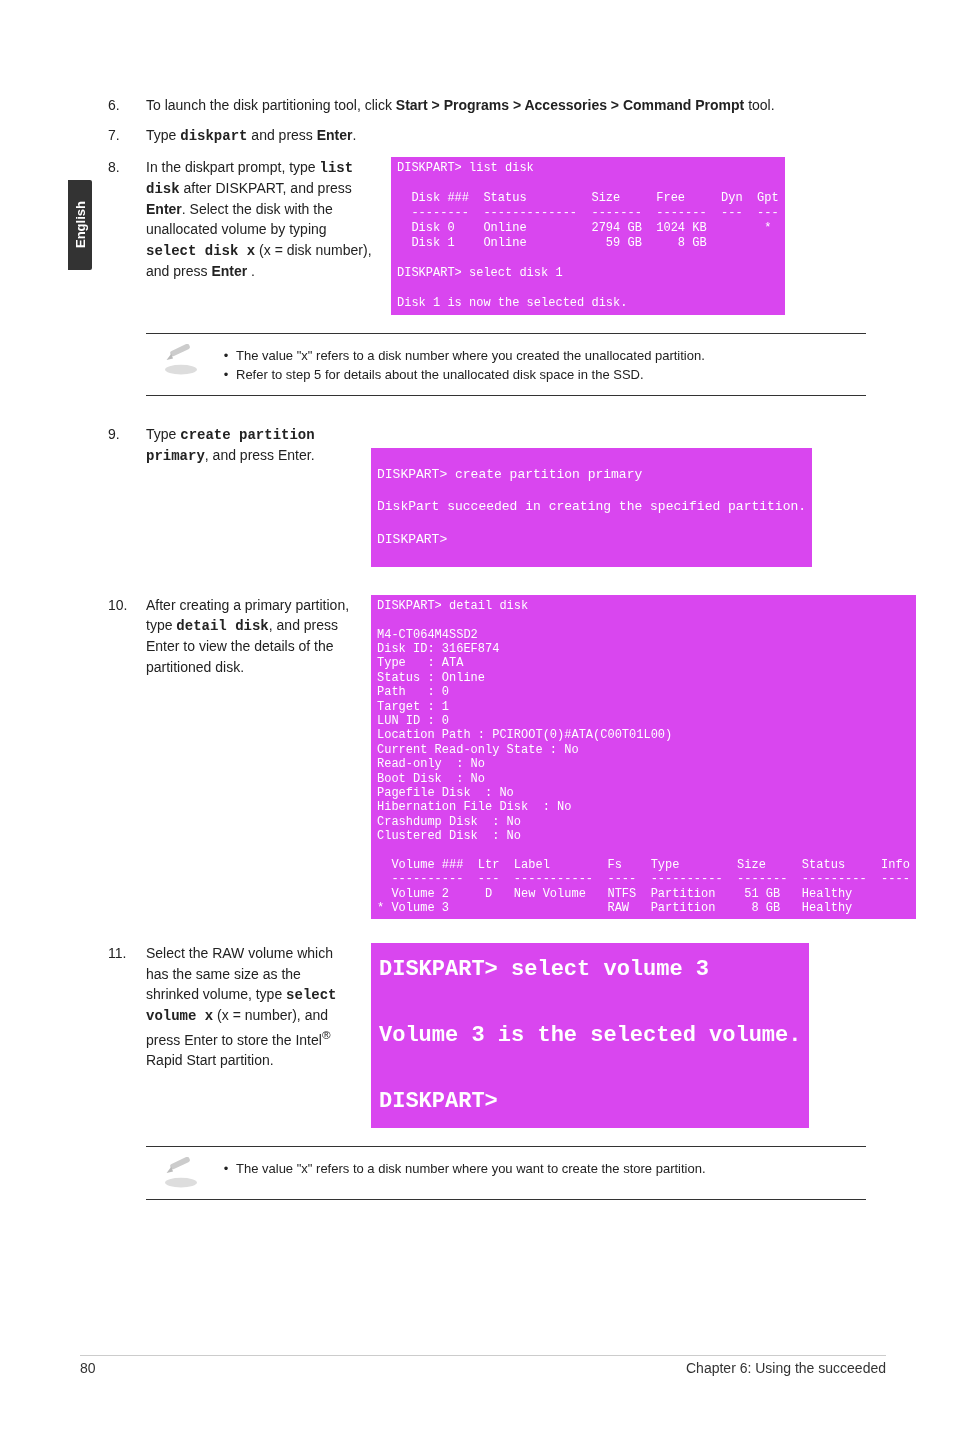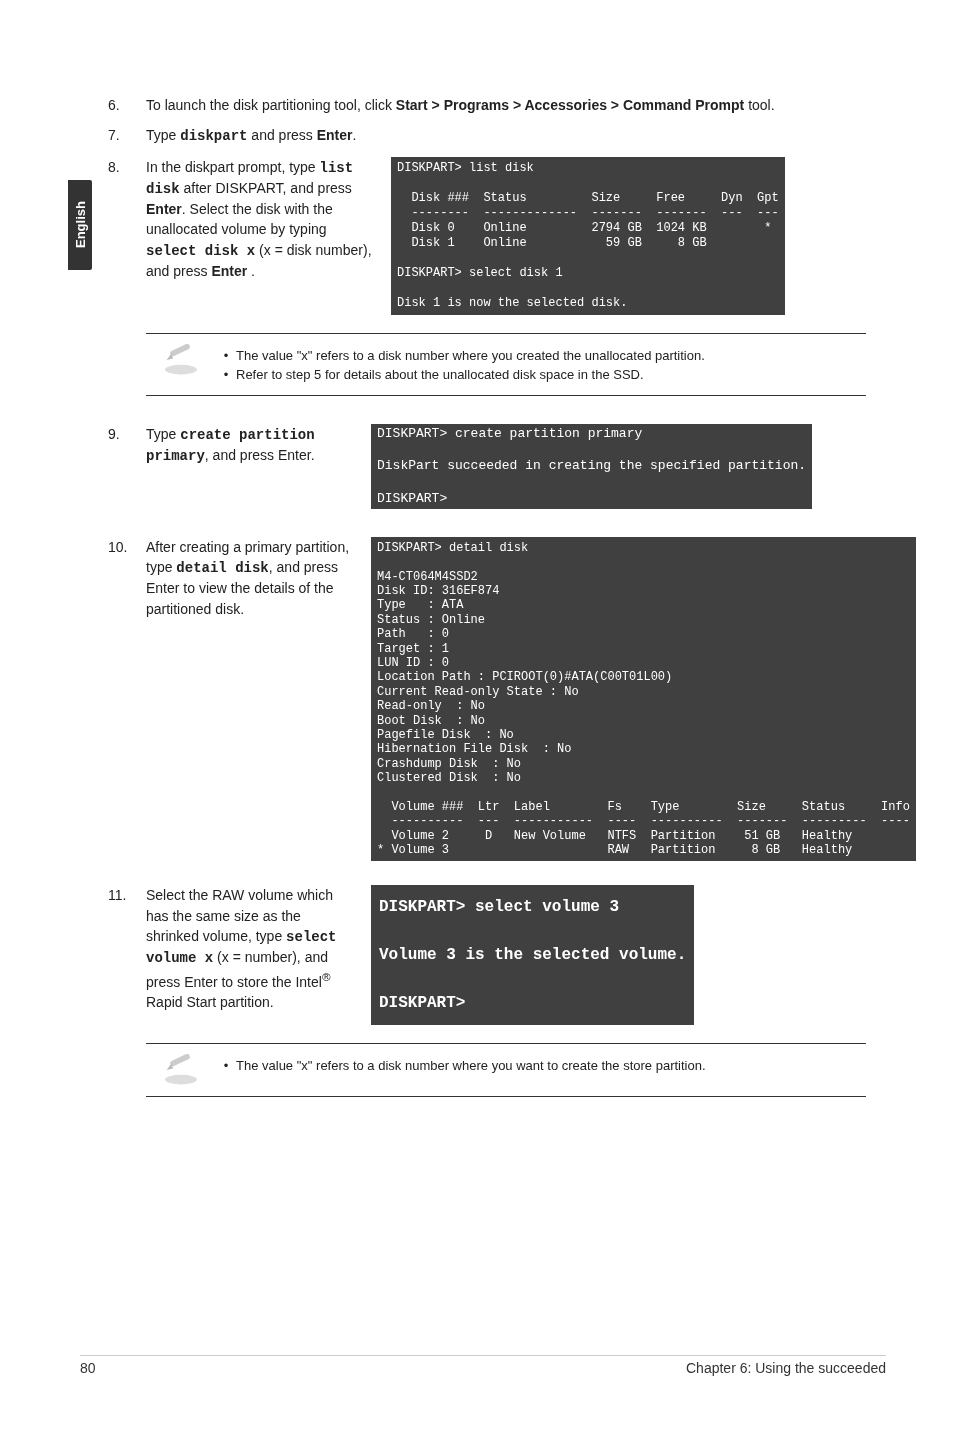--- a/index.html
+++ b/index.html
@@ -10,23 +10,23 @@
   ol.steps { list-style: none; }
   ol.steps > li { display: flex; margin-bottom: 10px; font-size: 14px; line-height: 1.45; }
   .num { width: 38px; flex-shrink: 0; }
   .txt { flex: 1; }
   .txt .bold { font-weight: bold; }
   .mono { font-family: "Courier New", monospace; font-weight: bold; }
   .row { display: flex; align-items: flex-start; gap: 15px; }
   .row .txt { width: 230px; flex: 0 0 230px; }
   .row .txt2 { width: 210px; flex: 0 0 210px; }
   .row .imgbox { flex: 1; }
-  .term { background: #404040; color: #fff; font-family: "Courier New", monospace; font-size: 12px; white-space: pre; padding: 4px 6px; line-height: 1.25; }
-  .term.big { font-size: 16px; font-weight: bold; padding: 10px 8px; line-height: 1.5; }
-  .term.med { font-size: 13px; padding: 2px 6px; }
+  .term { background: #d946ef; color: #fff; font-family: "Courier New", monospace; font-size: 12px; white-space: pre; padding: 4px 6px; line-height: 1.25; }
+  .term.big { font-size: 22px; font-weight: bold; padding: 10px 8px; line-height: 1.5; }
+  .term.med { font-size: 13px; padding: 19px 6px; margin-top: 24px; }
   .term.small { font-size: 12px; padding: 4px 6px; line-height: 1.2;}
   .note-block { display: flex; align-items: flex-start; border-top: 1px solid #333; border-bottom: 1px solid #333; padding: 10px 0; margin: 18px 0 28px 38px; width: 720px; }
   .note-icon { width: 70px; flex-shrink: 0; display:flex; align-items:center; justify-content:center; }
   .note-icon svg { width: 40px; height: 32px; }
   .note-text { font-size: 13px; line-height: 1.5; padding-top:2px; }
   .note-text .bullet { display:flex; }
   .note-text .bullet .dot { width: 20px; flex-shrink:0; text-align:center; }
   .footer { position: absolute; bottom: 62px; left: 80px; right: 68px; display: flex; justify-content: space-between; font-size: 14px; color: #333; border-top: 1px solid #ccc; padding-top: 4px;}
 </style>
 </head>

